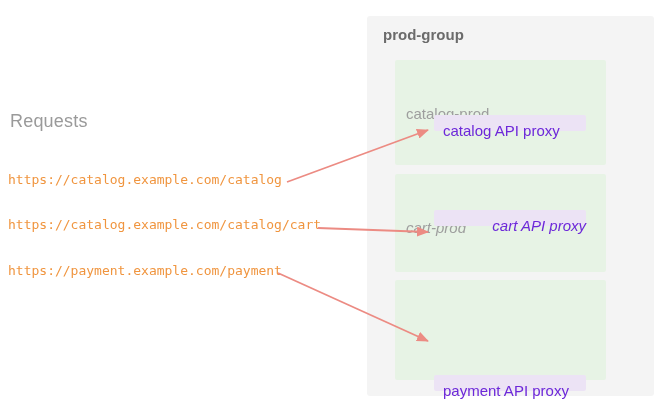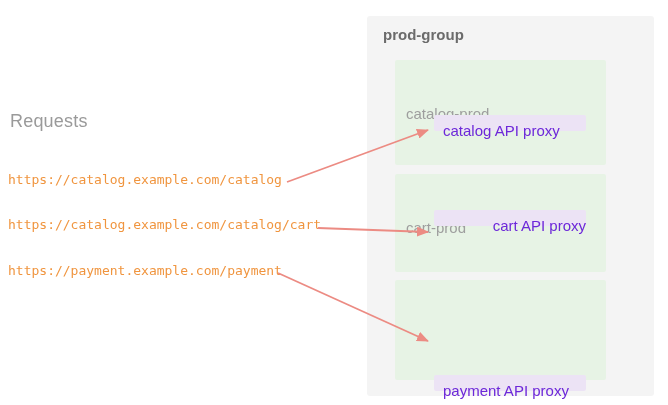--- a/index.html
+++ b/index.html
@@ -54,21 +54,21 @@
     color: #6b6b6b;
   }
   .env-box {
     position: absolute;
     left: 28px;
     width: 211px;
     background: #e7f3e5;
     border-radius: 2px;
   }
   .env-1 { top: 44px;  height: 105px; }
-  .env-2 { top: 158px; height: 98px;  }
+  .env-2 { top: 158px; height: 98px; font-style: italic;  }
   .env-3 { top: 264px; height: 100px; }
   .env-name {
     position: absolute;
     left: 11px;
     top: 12px;
     font-size: 15px;
     color: #9e9e9e;
     margin-top: 33px;
   }
   .proxy-box {

